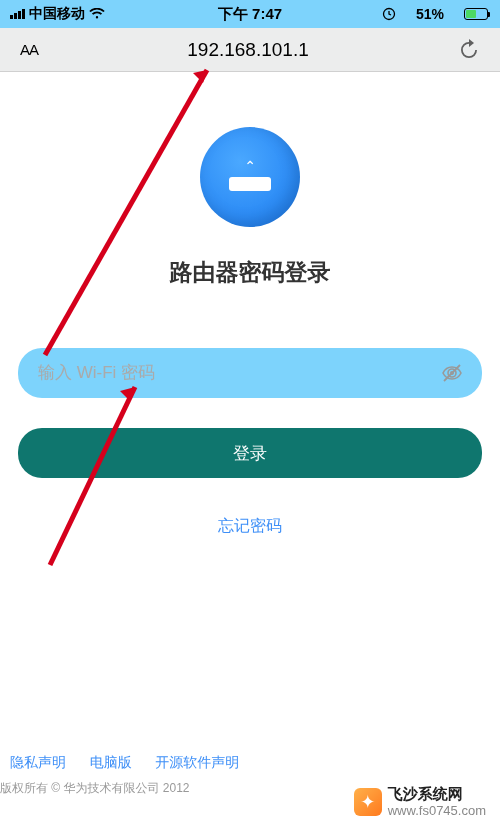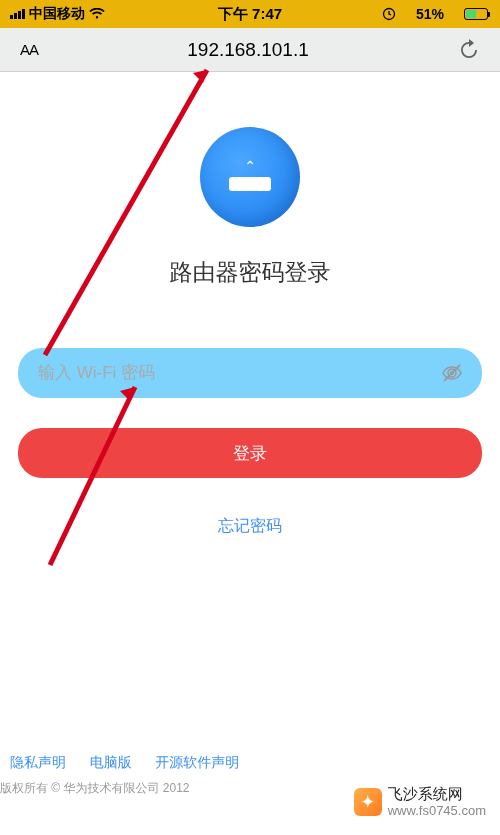--- a/index.html
+++ b/index.html
@@ -17,21 +17,21 @@
     }
     .status-bar {
       height: 28px;
       display: flex;
       align-items: center;
       justify-content: space-between;
       padding: 0 10px;
       font-size: 14px;
       font-weight: 600;
       color: #000;
-      background: #eab308;
+      background: #7dd3fc;
     }
     .status-left {
       display: flex;
       align-items: center;
       gap: 4px;
     }
     .status-center {
       position: absolute;
       left: 50%;
       transform: translateX(-50%);
@@ -133,21 +133,21 @@
       position: absolute;
       bottom: 0;
       width: 42px;
       height: 14px;
       background: #fff;
       border-radius: 3px;
     }
     .page-title {
       font-size: 23px;
       color: #333;
-      font-weight: 400;
+      font-weight: 700;
       margin-bottom: 60px;
     }
     .input-wrap {
       position: relative;
       background: #7dd3fc;
       border-radius: 24px;
       height: 50px;
       display: flex;
       align-items: center;
       padding: 0 50px 0 20px;
@@ -165,21 +165,21 @@
       color: #aaa;
     }
     .eye-icon {
       position: absolute;
       right: 18px;
       color: #999;
     }
     .login-btn {
       width: 100%;
       height: 50px;
-      background: #ef4444;
+      background: #0f766e;
       border: none;
       border-radius: 24px;
       color: #fff;
       font-size: 17px;
       cursor: pointer;
       margin-bottom: 38px;
     }
     .forgot-link {
       color: #3e8ff7;
       font-size: 16px;
@@ -227,21 +227,21 @@
       color: #fff;
       font-size: 18px;
     }
     .watermark-text {
       display: flex;
       flex-direction: column;
       line-height: 1.2;
     }
     .wm-title {
       font-size: 15px;
-      font-weight: 400;
+      font-weight: 700;
       color: #222;
     }
     .wm-sub {
       font-size: 13px;
       color: #888;
     }
     .arrow {
       position: absolute;
       stroke: #d5001c;
       stroke-width: 5;

